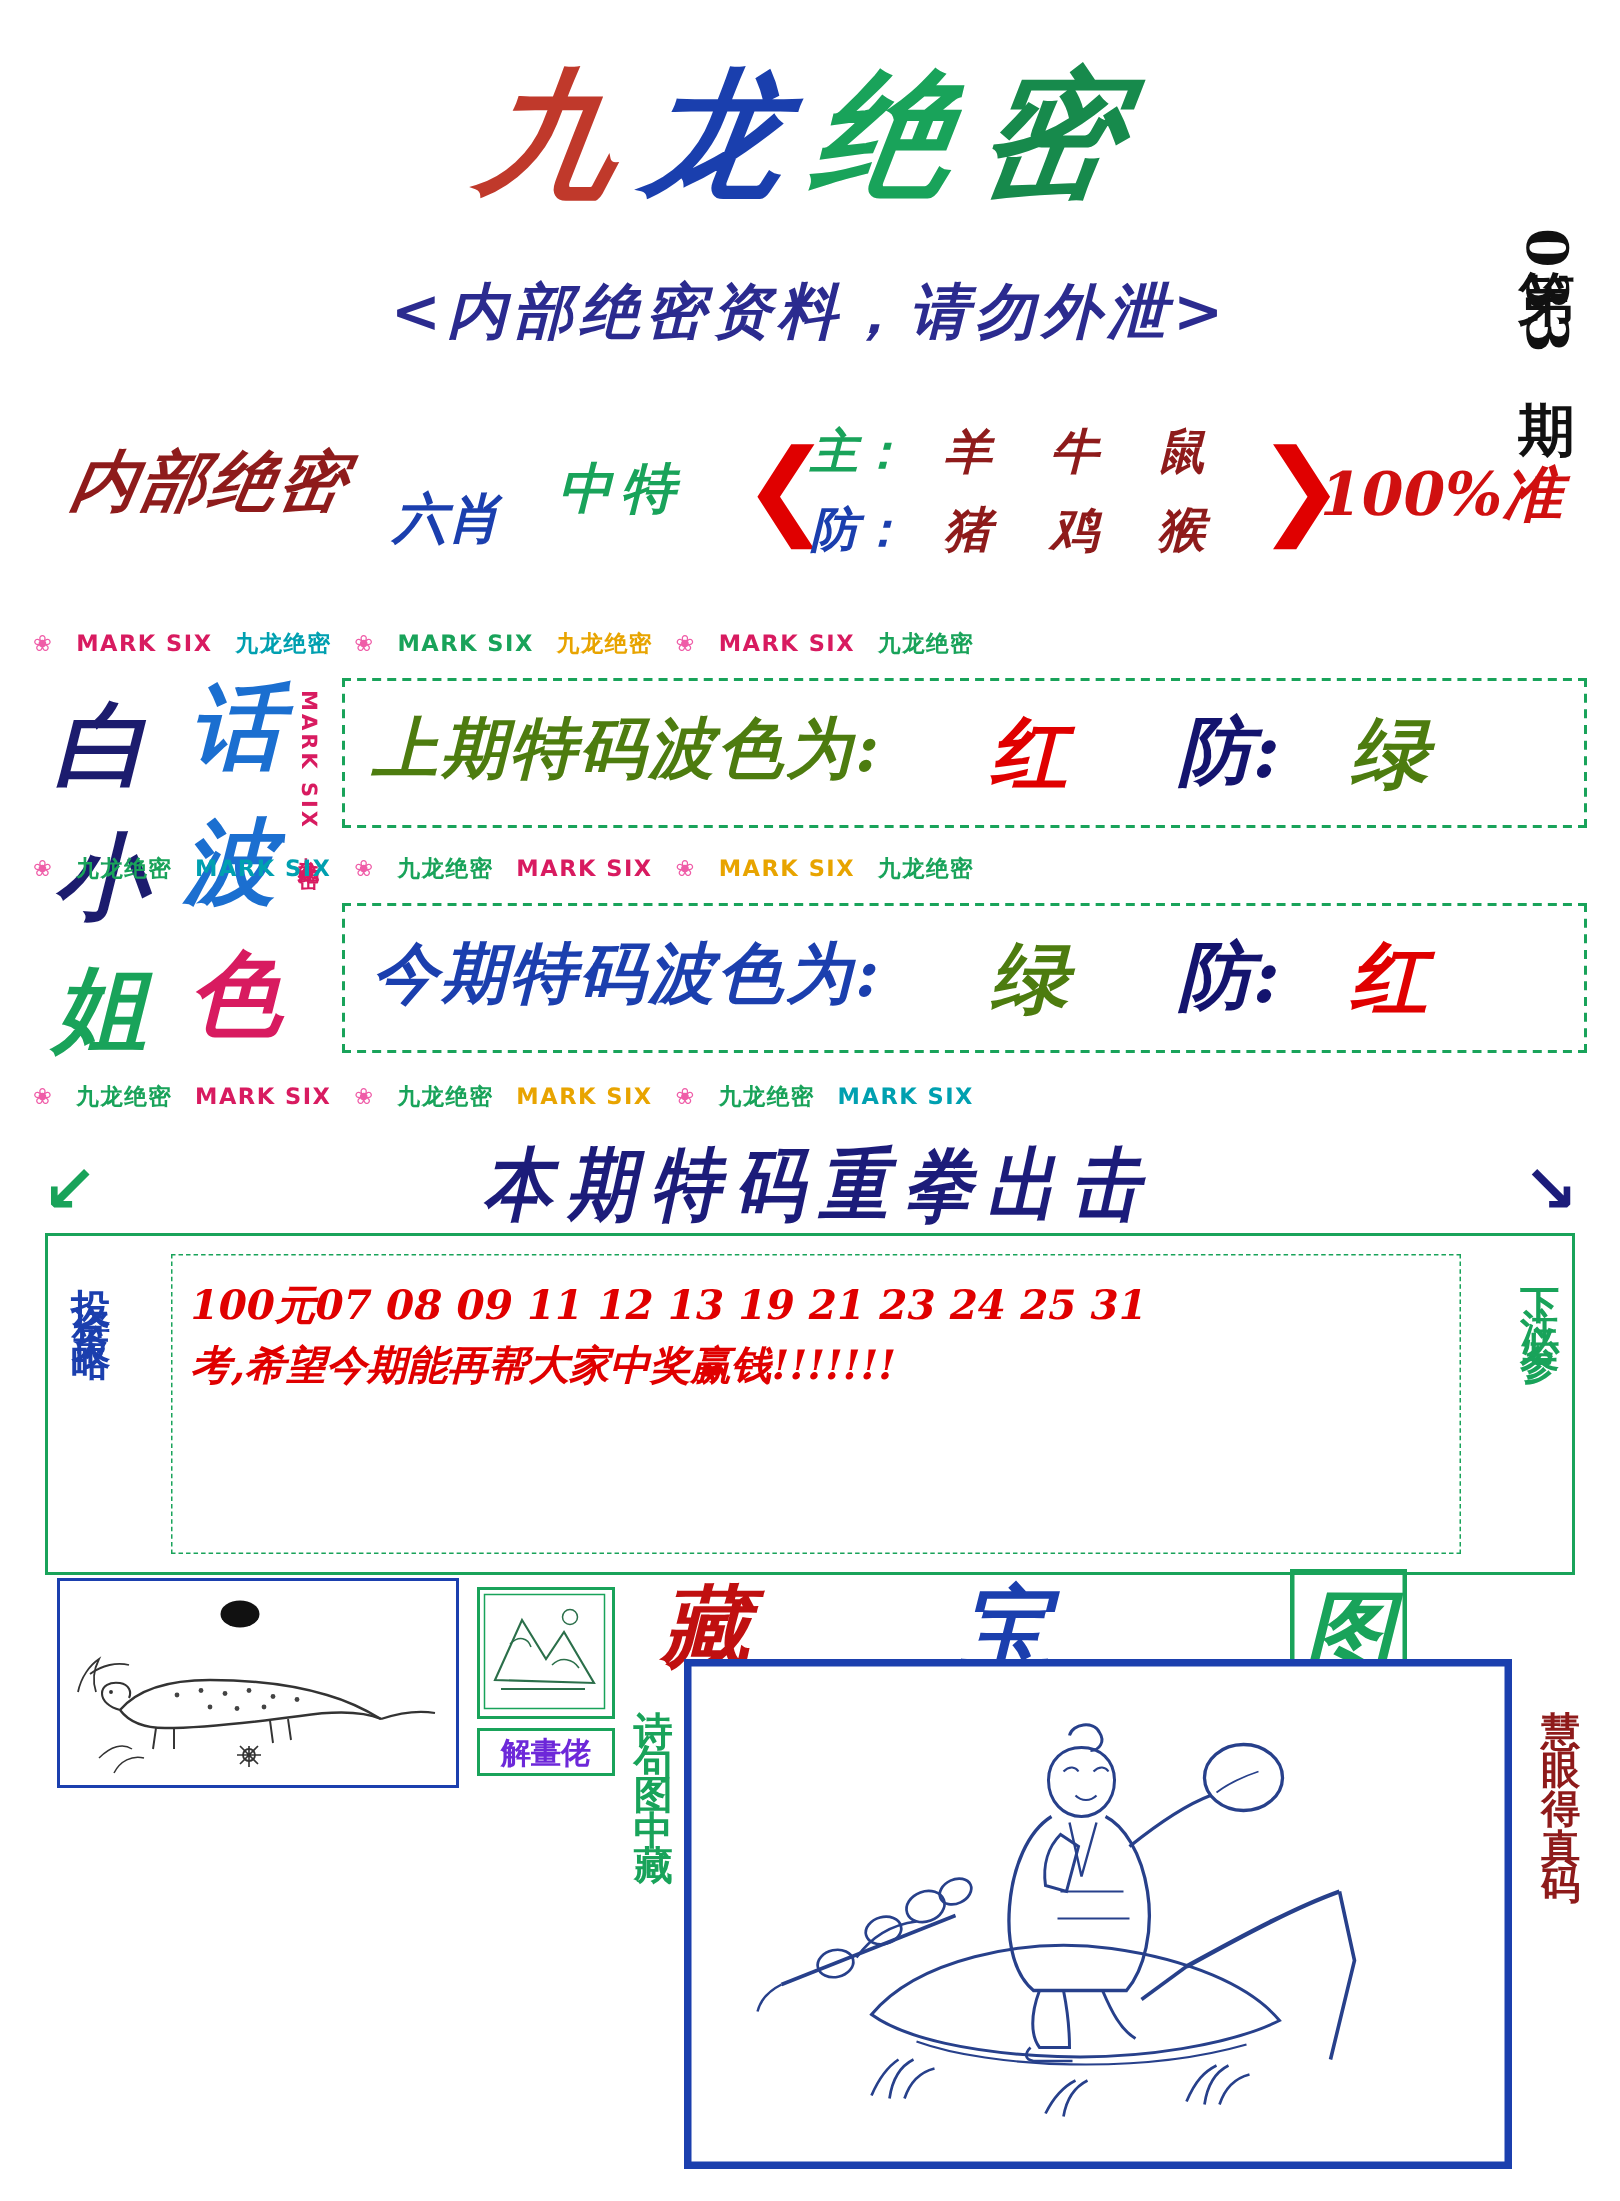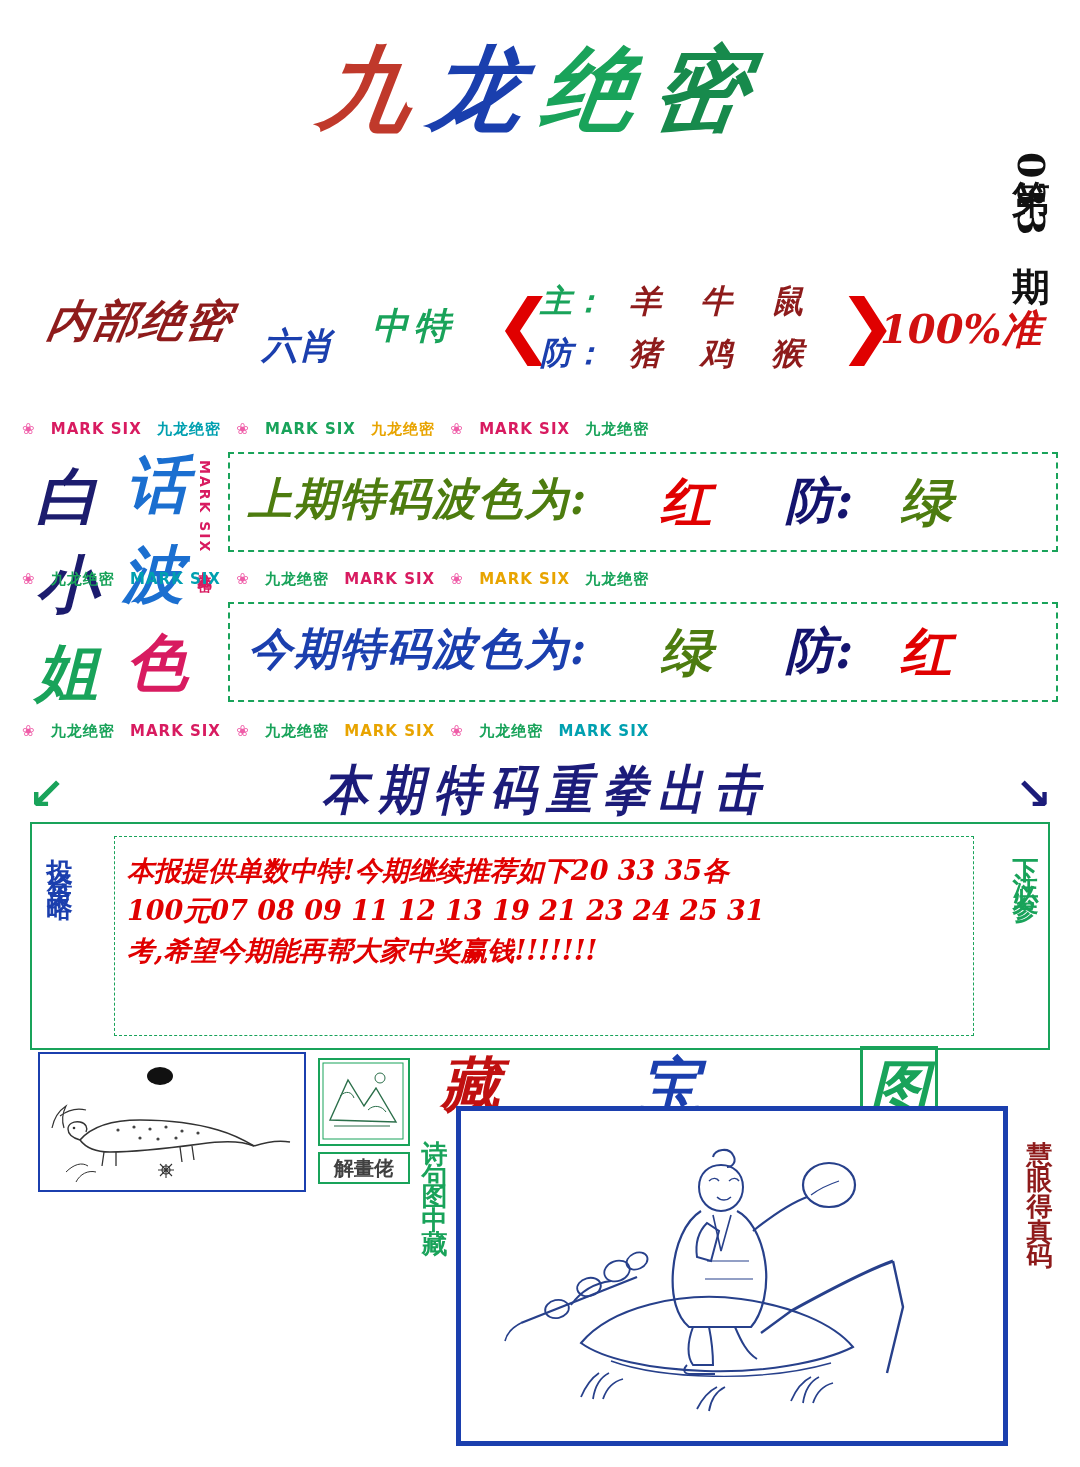--- a/index.html
+++ b/index.html
@@ -193,21 +193,21 @@
     border:2px solid #1b3fae;box-sizing:border-box;background:#fff;
   }
   .jie-box{
     position:absolute;left:318px;top:1058px;width:92px;height:88px;
     border:2px solid #19a35a;box-sizing:border-box;background:#fff;
   }
   .jie-label{
     position:absolute;left:318px;top:1152px;width:92px;height:32px;
     border:2px solid #19a35a;box-sizing:border-box;
     text-align:center;line-height:28px;
-    font-family:"DejaVu Serif", serif;font-size:20px;font-weight:bold;color:#404040;
+    font-family:"DejaVu Serif", serif;font-size:20px;font-weight:bold;color:#6d28d9;
   }
   .cangbaotu{
     position:absolute;left:430px;top:1046px;width:620px;height:70px;
   }
   .cb{
     position:absolute;font-family:"DejaVu Serif", serif;
     font-size:60px;font-weight:bold;font-style:italic;
   }
   .cb1{left:10px;top:0px;color:#c01010;}
   .cb2{left:210px;top:0px;color:#1b3fae;}
@@ -232,20 +232,21 @@
 
   <div class="title-row">
     <span class="ch t1">九</span>
     <span class="ch t2">龙</span>
     <span class="ch t3">绝</span>
     <span class="ch t4">密</span>
   </div>
 
   <div class="period">第033期</div>
 
+  <div class="subtitle">&lt;内部绝密资料，请勿外泄&gt;</div>
 
   <div class="band2">
     <div class="b2-secret">内部绝密</div>
     <div class="b2-six">六肖</div>
     <div class="b2-zhong">中特</div>
     <div class="arrow-left">❮</div>
 
     <div class="zhu-line">
       <span class="lbl-zhu">主：</span>
       <span class="zodiacs">羊 牛 鼠</span>
@@ -318,21 +319,20 @@
     <span class="sD">九龙绝密</span>
     <span class="sB">MARK SIX</span>
   </div>
 
   <div class="ar-dl">↙</div>
   <div class="bigline">本期特码重拳出击</div>
   <div class="ar-dr">↘</div>
 
   <div class="recbox">
     <div class="recbox-inner">
-      <div class="rec-text">本报提供单数中特!今期继续推荐如下20 33 35各</div>
       <div class="rec-text gtext">100元07 08 09 11 12 13 19 21 23 24 25 31</div>
       <div class="rec-text">考,希望今期能再帮大家中奖赢钱!!!!!!!</div>
     </div>
   </div>
   <div class="vert-left-note">投资策略</div>
   <div class="vert-right-note">下注必参</div>
 
   <div class="leopard-box">
     <svg width="262" height="134" viewBox="0 0 262 134">
       <ellipse cx="120" cy="22" rx="13" ry="9" fill="#111"></ellipse>

